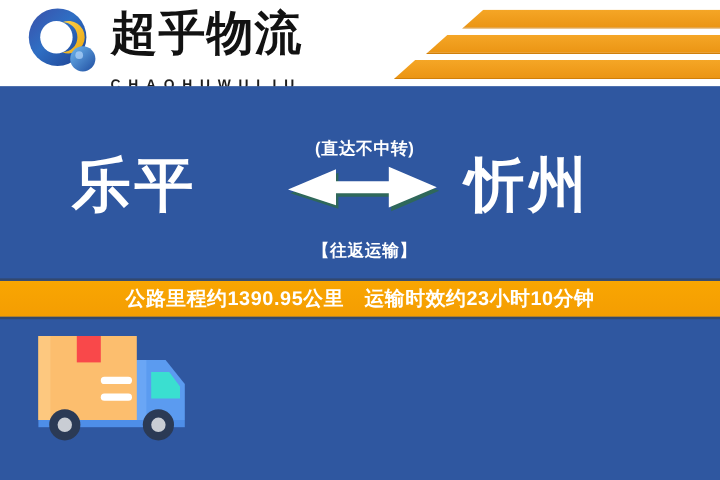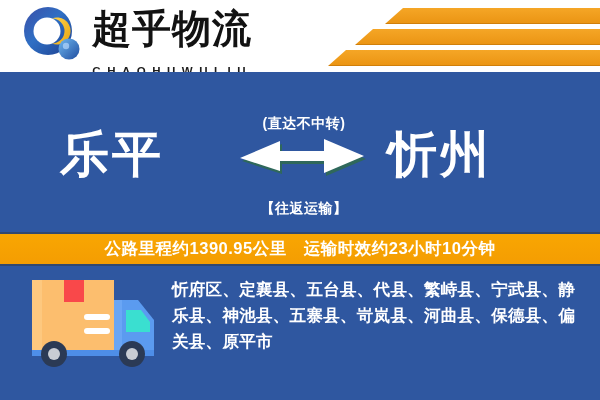--- a/index.html
+++ b/index.html
@@ -36,21 +36,20 @@
   .logo-mark {
     position: relative;
     width: 62px;
     height: 60px;
     flex: none;
   }
   .brand-text {
     position: relative;
     margin-left: 8px;
     padding-top: 2px;
-    text-align: right;
   }
   .brand-cn {
     font-family: "Liberation Sans", "DejaVu Sans", sans-serif;
     font-size: 39px;
     font-weight: bold;
     color: #121212;
     letter-spacing: 1px;
     line-height: 42px;
     white-space: nowrap;
   }
@@ -268,17 +267,16 @@
           <rect x="58" y="54" width="26" height="6" rx="3" fill="#ffffff"></rect>
 
           <rect x="6" y="76" width="122" height="6" fill="#4e8ee8"></rect>
 
           <circle cx="28" cy="80" r="13" fill="#2b3a55"></circle>
           <circle cx="28" cy="80" r="6" fill="#c9cdd4"></circle>
           <circle cx="106" cy="80" r="13" fill="#2b3a55"></circle>
           <circle cx="106" cy="80" r="6" fill="#c9cdd4"></circle>
         </svg>
       </div>
-      <div class="coverage-text">忻府区、定襄县、五台县、代县、繁峙县、宁武县、静乐县、神池县、五寨县、岢岚县、河曲县、保德县、偏关县、原平市</div>
     </div>
 
   </div>
 </div>
 
 </body></html>

